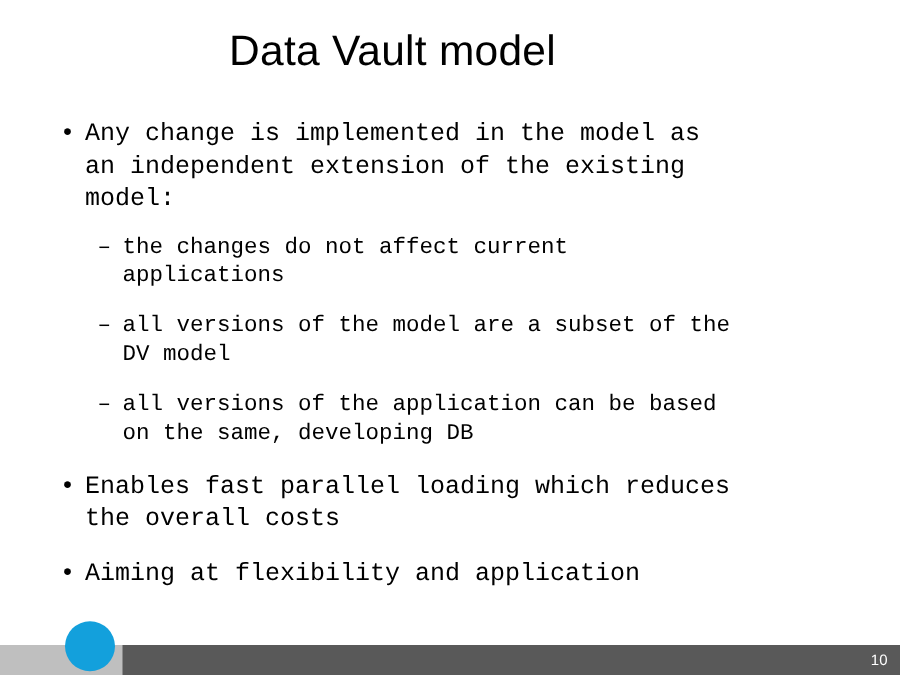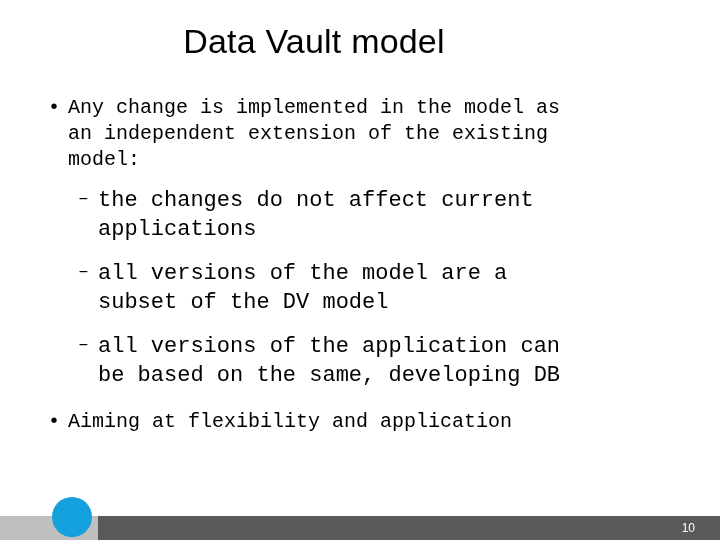--- a/index.html
+++ b/index.html
@@ -45,21 +45,21 @@
     top: 0;
     font-size: 20px;
   }
   ul.level2 {
     list-style: none;
     padding-left: 30px;
     margin-top: 14px;
   }
   ul.level2 > li {
     position: relative;
-    font-size: 22px;
+    font-size: 18px;
     line-height: 1.3;
     margin-bottom: 16px;
   }
   ul.level2 > li::before {
     content: "–";
     position: absolute;
     left: -20px;
     top: 0;
     font-size: 18px;
   }
@@ -90,21 +90,21 @@
     position: absolute;
     left: 52px;
     bottom: 3px;
     width: 40px;
     height: 40px;
     border-radius: 50%;
     background: #13a0dc;
   }
   .page-number {
     position: absolute;
-    right: 25px;
+    right: 10px;
     bottom: 5px;
     color: #ffffff;
     font-size: 12px;
   }
 </style>
 </head>
 <body>
 
 <div class="slide">
   <h1 class="title">Data Vault model</h1>
@@ -113,20 +113,23 @@
     <ul class="level1">
       <li>
         <span>Any change is implemented in the model as an independent extension of the existing model:</span>
         <ul class="level2">
           <li><span>the changes do not affect current applications</span></li>
           <li><span>all versions of the model are a subset of the DV model</span></li>
           <li><span>all versions of the application can be based on the same, developing DB</span></li>
         </ul>
       </li>
       <li>
+        <span>Enables fast parallel loading which reduces the overall costs</span>
+      </li>
+      <li>
         <span>Aiming at flexibility and application</span>
       </li>
     </ul>
   </div>
 
   <div class="footer-bar">
     <div class="footer-gray"></div>
     <div class="footer-light"></div>
     <div class="footer-circle"></div>
     <div class="page-number">10</div>

